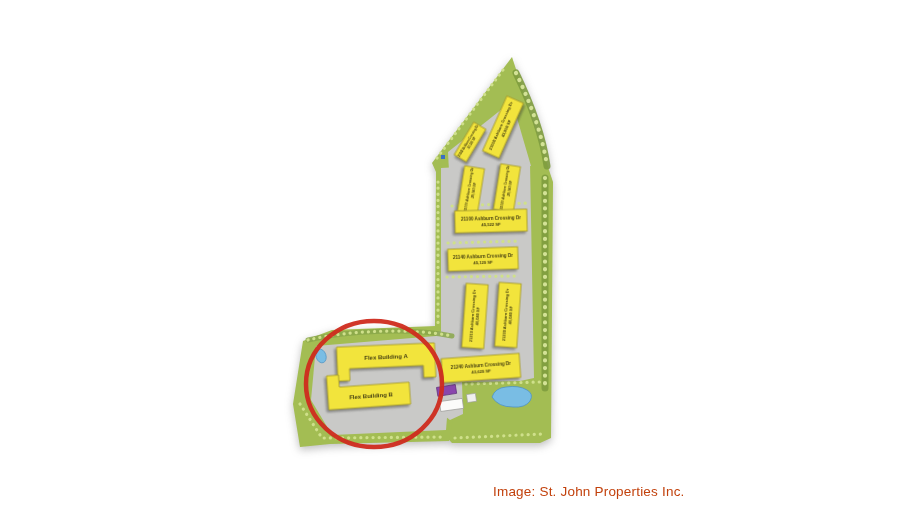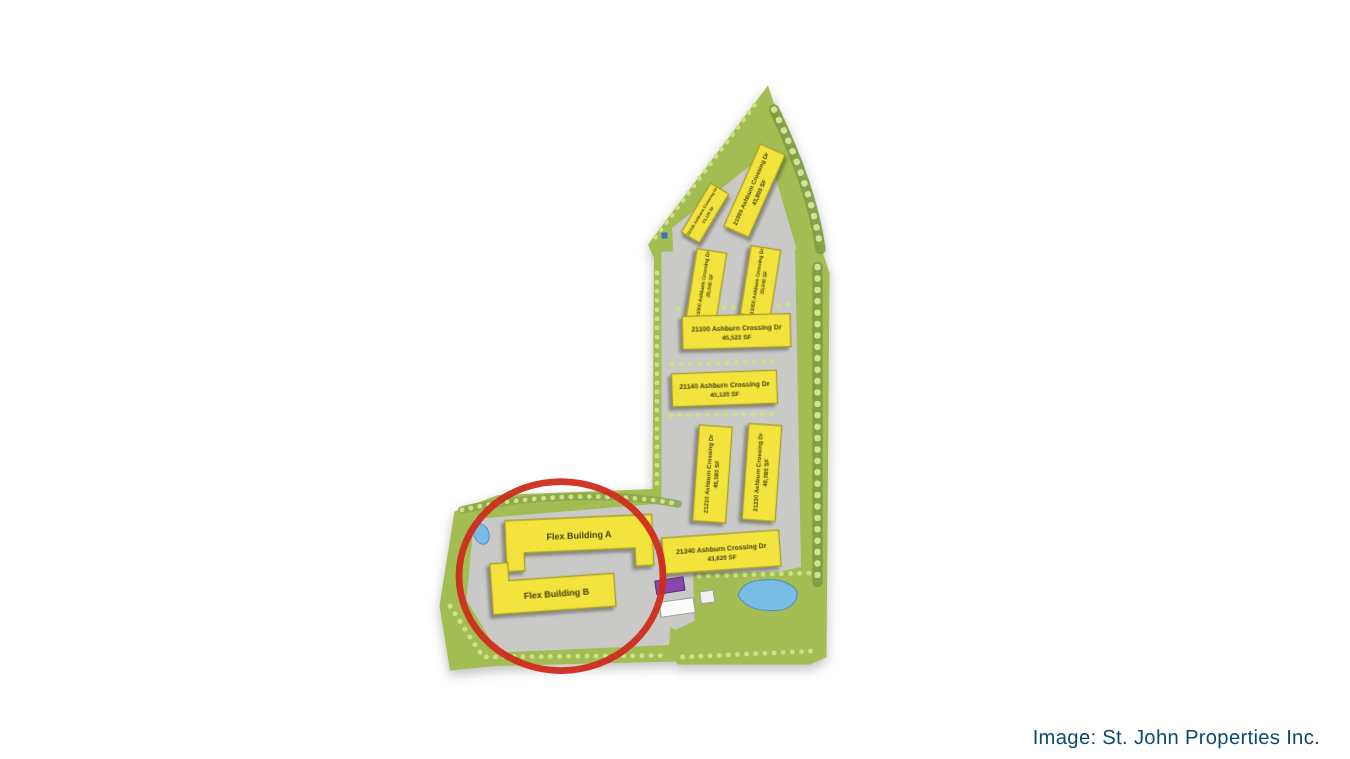--- a/index.html
+++ b/index.html
@@ -11,22 +11,22 @@
   .lot{fill:#c9c9c7;}
   .band{stroke:#7e9c3e;stroke-width:7;fill:none;stroke-linecap:round;opacity:.9;}
   .band2{stroke:#8aa74a;stroke-width:5;fill:none;stroke-linecap:round;opacity:.85;}
   .dots{stroke:#d3e296;stroke-width:4.2;fill:none;stroke-linecap:round;stroke-dasharray:0.1 7.5;}
   .dots2{stroke:#cfe08b;stroke-width:3.2;fill:none;stroke-linecap:round;stroke-dasharray:0.1 6;}
   .bld{filter:drop-shadow(-1.5px 2.5px 1px rgba(40,40,40,.42));}
   .bshape{fill:#f2e43c;stroke:#a89e2b;stroke-width:0.9;}
   .blbl{font-family:"Liberation Sans",sans-serif;font-weight:bold;fill:#443e11;text-anchor:middle;}
   .f46{font-size:4.6px;} .f42{font-size:4.2px;} .f40{font-size:4px;}
   .f36{font-size:3.4px;} .f28{font-size:2.8px;} .f60{font-size:6px;}
-  .credit{position:absolute;right:20px;top:484px;width:400px;text-align:right;
-          font-size:13.5px;color:#0c4a6e;letter-spacing:.2px;}
+  .credit{position:absolute;right:7px;top:484px;width:400px;text-align:left;
+          font-size:13.5px;color:#c2410c;letter-spacing:.2px;}
 </style>
 </head>
 <body>
 
 <div class="stage">
 <svg width="900" height="506" viewBox="0 0 900 506">
 
   <g class="terrain">
 
     <path class="green" d="M432,163 L512,57 L549,170 L553,182 L551,438 L540,443 L452,443 L438,428 L435,330 L436,172 Z"></path>

